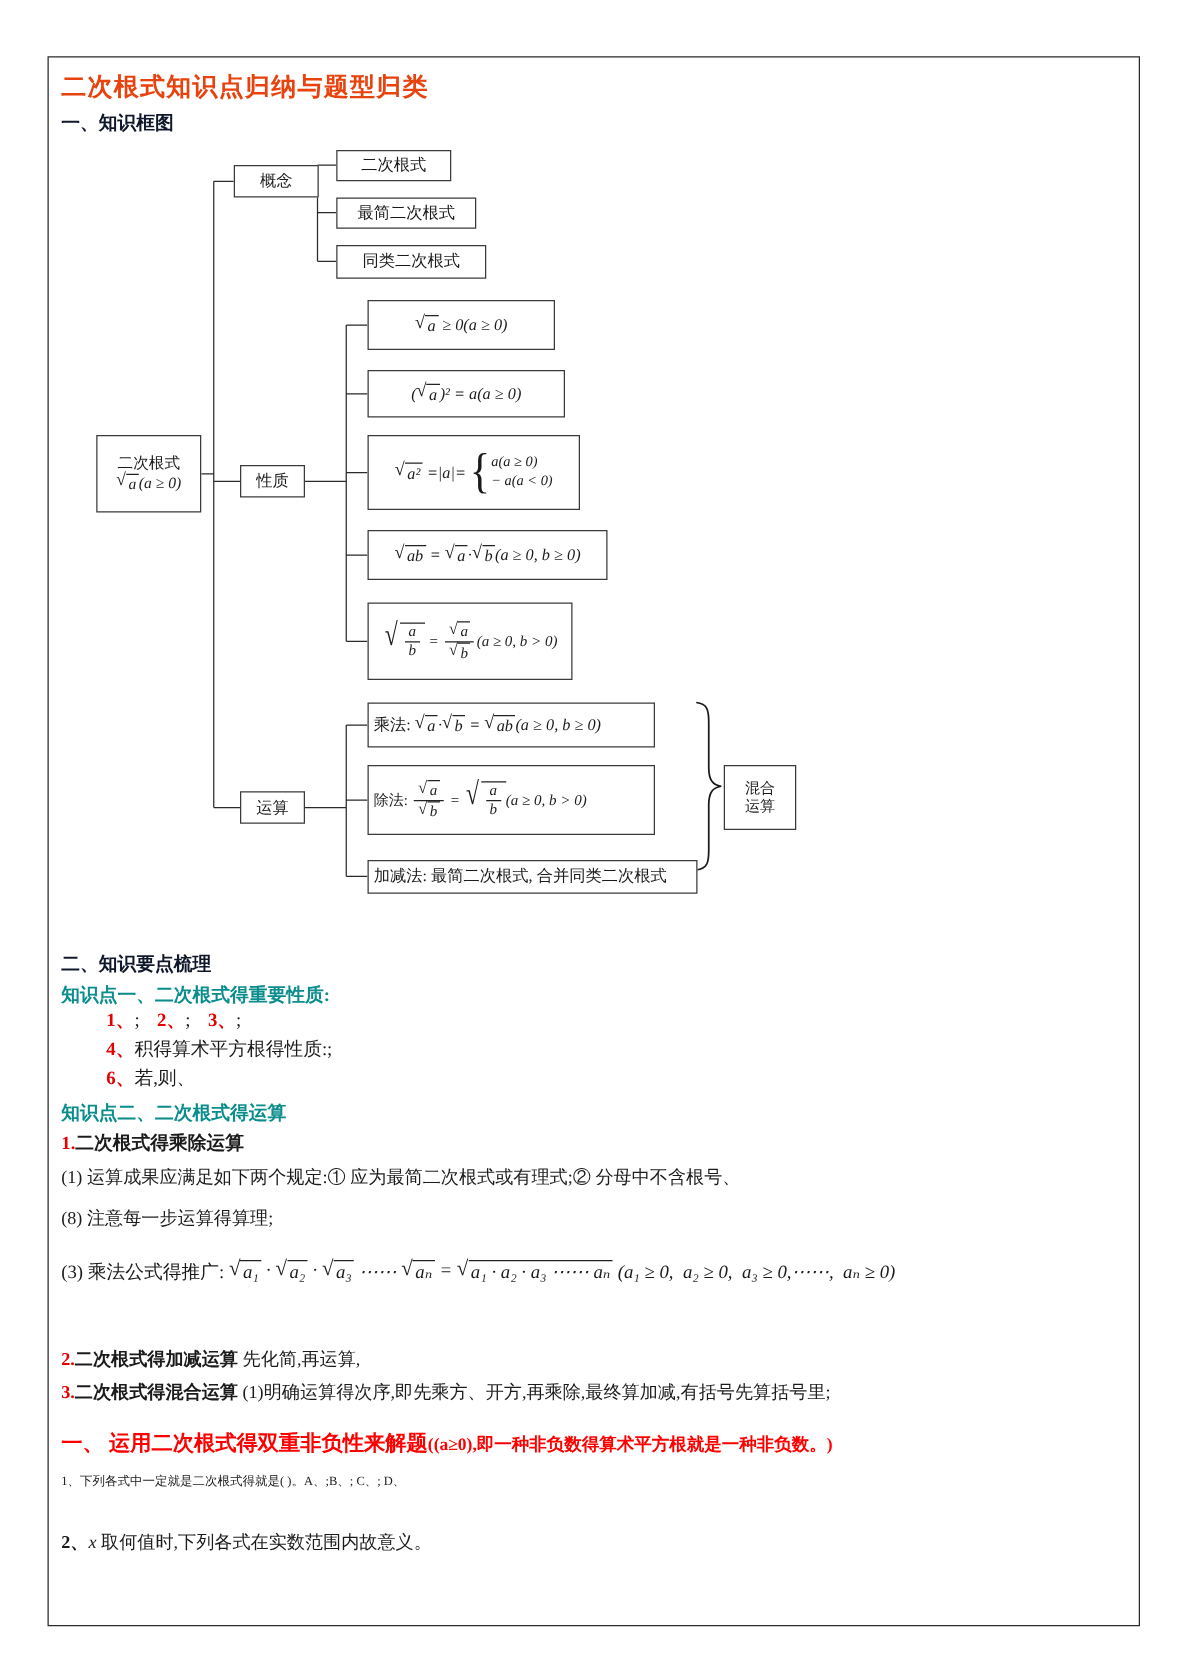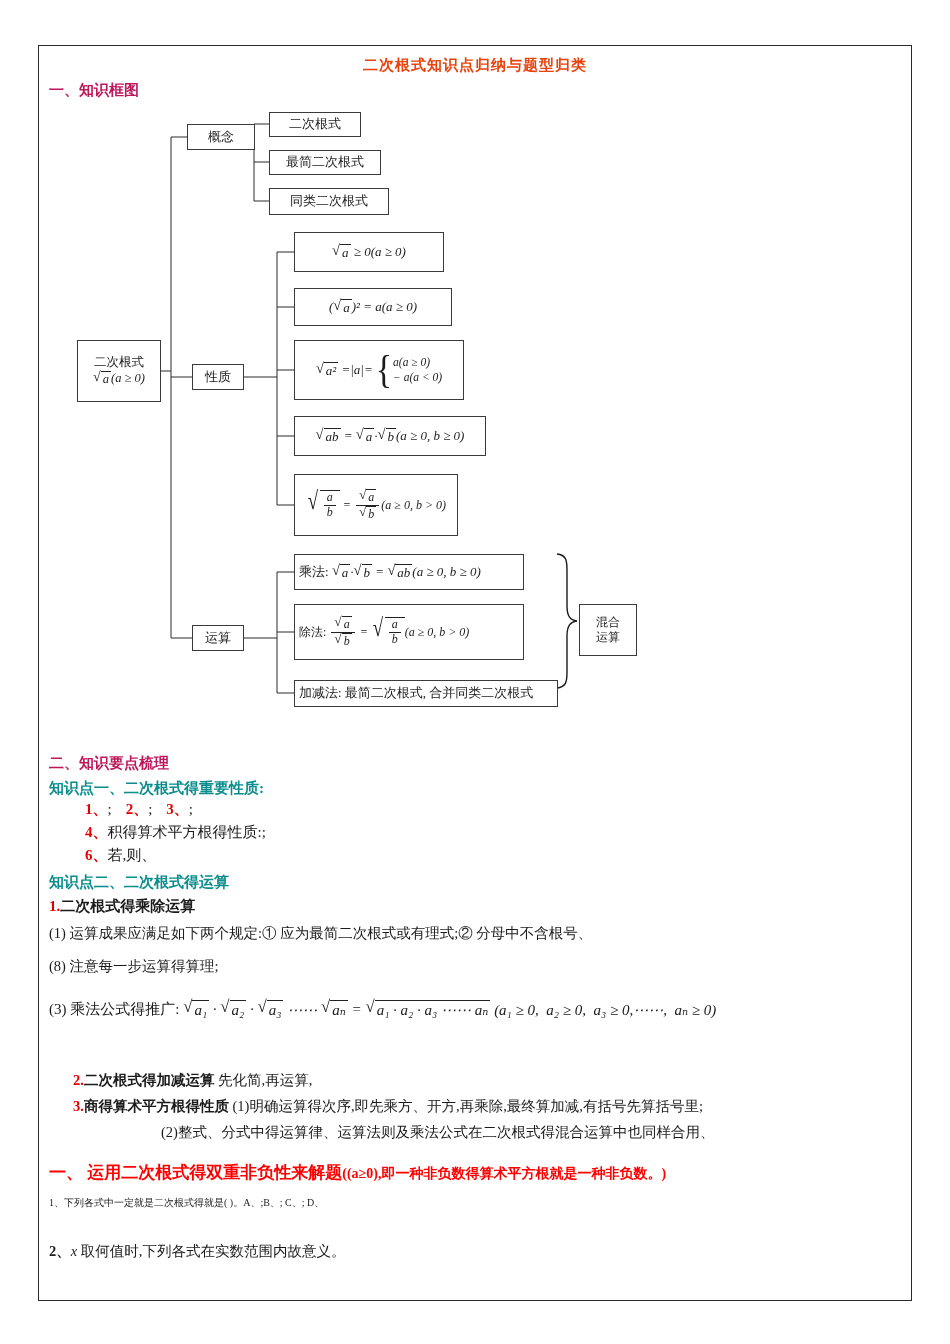--- a/index.html
+++ b/index.html
@@ -7,22 +7,22 @@
   body {
     width:950px; height:1344px;
     font-family:"Liberation Serif","DejaVu Serif",serif;
     color:#1b1b1b;
   }
   .sheet { position:relative; width:950px; height:1344px; background:#ffffff; overflow:hidden; }
   .frame {
     position:absolute; left:38px; top:45px; width:874px; height:1256px;
     border:1px solid #2b2b2b; padding:8px 10px 0 10px; background:#ffffff;
   }
-  .title { text-align:center; font-size:15px; font-weight:bold; color:#e8430e; letter-spacing:1px; margin-top:2px; }
-  .h-orange { font-size:15px; font-weight:bold; color:#be185d; margin-top:6px; }
+  .title { text-align:left; font-size:20px; font-weight:bold; color:#e8430e; letter-spacing:1px; margin-top:2px; }
+  .h-orange { font-size:15px; font-weight:bold; color:#0f172a; margin-top:6px; }
 
   
   .flow { position:relative; height:628px; margin-top:2px; }
   .flow svg.lines { position:absolute; left:0; top:0; }
   .fbox {
     position:absolute; border:1px solid #3a3a3a; background:#fff;
     display:flex; align-items:center; justify-content:center;
     font-size:13px; padding:1px 4px; text-align:center; line-height:1.25;
   }
   .fbox.la { justify-content:flex-start; text-align:left; }
@@ -46,21 +46,21 @@
   .h-teal { font-size:15px; font-weight:bold; color:#0b8d8d; margin-top:6px; }
   .kline { font-size:15px; margin-left:36px; line-height:23px; }
   .rn { color:#e60000; font-weight:bold; }
   .gap { display:inline-block; width:14px; }
   .mhead { font-size:15px; margin-top:5px; }
   .mbold { font-weight:bold; }
   .pline { font-size:14.5px; margin-top:8px; }
   .pline2 { font-size:14.5px; margin-top:14px; }
   .fline { font-size:15px; margin-top:24px; margin-bottom:50px; display:flex; align-items:center; white-space:pre; }
   .fline .fm { font-size:15px; }
-  .m23 { font-size:14.5px; margin-top:4px; line-height:22px;margin-left:24px; }
+  .m23 { font-size:14.5px; margin-top:4px; line-height:22px; }
   .indent { margin-left:112px; }
   .h-red { color:#ff0000; font-size:17px; font-weight:bold; margin-top:18px; }
   .h-red .note { font-size:14px; }
   .qline { font-size:10px; margin-top:12px; }
   .qline2 { font-size:14.5px; margin-top:32px; }
   .it { font-style:italic; }
 </style>
 </head>
 <body>
 
@@ -150,23 +150,22 @@
     <div class="pline2">(8) 注意每一步运算得算理;</div>
 
     <div class="fline">
       <span>(3) 乘法公式得推广: </span><span class="fm"><span class="sq"><span class="rs">√</span><span class="rb">a₁</span></span><span class="tk"> · </span><span class="sq"><span class="rs">√</span><span class="rb">a₂</span></span><span class="tk"> · </span><span class="sq"><span class="rs">√</span><span class="rb">a₃</span></span><span class="tk"> ⋯⋯ </span><span class="sq"><span class="rs">√</span><span class="rb">aₙ</span></span><span class="tk"> = </span><span class="sq"><span class="rs">√</span><span class="rb">a₁ · a₂ · a₃ ⋯⋯ aₙ</span></span><span class="tk"> (a₁ ≥ 0,  a₂ ≥ 0,  a₃ ≥ 0,⋯⋯,  aₙ ≥ 0)</span></span>
     </div>
 
     <div class="m23">
       <span class="rn">2.</span><span class="mbold">二次根式得加减运算</span><span>  先化简,再运算,</span>
     </div>
     <div class="m23">
-      <span class="rn">3.</span><span class="mbold">商得算术平方根得性质</span><span> (1)明确运算得次序,即先乘方、开方,再乘除,最终算加减,有括号先算括号里;</span>
+      <span class="rn">3.</span><span class="mbold">二次根式得混合运算</span><span> (1)明确运算得次序,即先乘方、开方,再乘除,最终算加减,有括号先算括号里;</span>
     </div>
-    <div class="m23 indent">(2)整式、分式中得运算律、运算法则及乘法公式在二次根式得混合运算中也同样合用、</div>
 
     <div class="h-red">
       <span>一、 运用二次根式得双重非负性来解题</span><span class="note">((a≥0),即一种非负数得算术平方根就是一种非负数。)</span>
     </div>
 
     <div class="qline">
       <span>1、</span><span>下列各式中一定就是二次根式得就是(      )。A、;B、;  C、;  D、</span>
     </div>
     <div class="qline2">
       <span class="mbold">2、</span><span class="it">x</span><span> 取何值时,下列各式在实数范围内故意义。</span>

